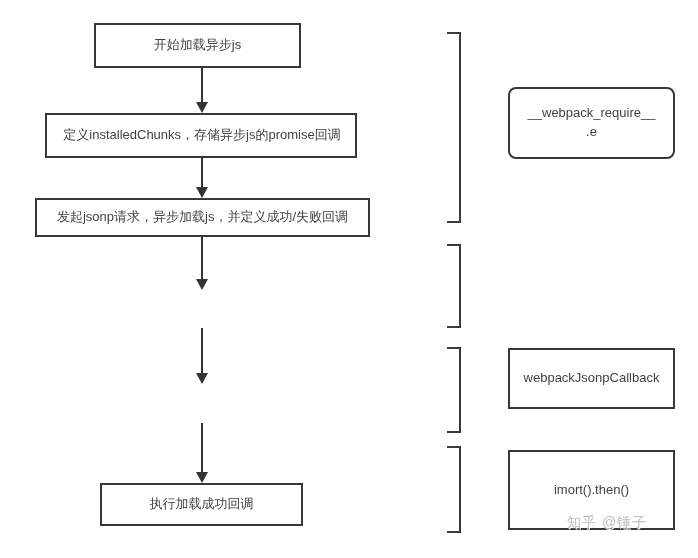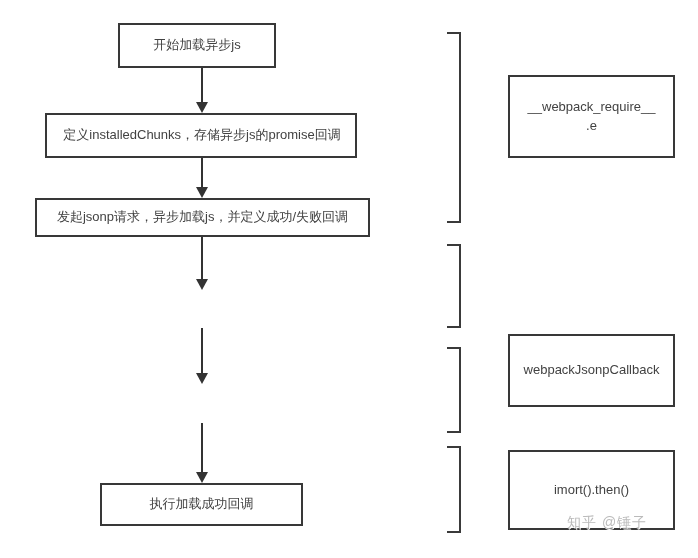--- a/index.html
+++ b/index.html
@@ -60,21 +60,21 @@
     letter-spacing: 1px;
     white-space: nowrap;
     text-shadow: 1px 1px 0 #ffffff;
   }
 </style>
 </head>
 <body>
 
 <div id="canvas">
 
-  <div class="box" style="left:118px; top:23px; width:158px; height:45px;">开始加载异步js</div>
+  <div class="box" style="left:94px; top:23px; width:207px; height:45px;">开始加载异步js</div>
 
   <div class="box" style="left:45px; top:113px; width:312px; height:45px;padding-left:8px;">定义installedChunks，存储异步js的promise回调</div>
 
   <div class="box" style="left:35px; top:198px; width:335px; height:39px;">发起jsonp请求，异步加载js，并定义成功/失败回调</div>
 
 
 
   <div class="box" style="left:100px; top:483px; width:203px; height:43px;">执行加载成功回调</div>
 
   <div class="arrow" style="left:195px; top:68px; height:45px;">
@@ -96,23 +96,23 @@
   <div class="arrow" style="left:195px; top:423px; height:60px;">
     <div class="arrow-line"></div>
     <div class="arrow-head"></div>
   </div>
 
   <div class="bracket" style="left:447px; top:32px; height:191px;"></div>
   <div class="bracket" style="left:447px; top:244px; height:84px;"></div>
   <div class="bracket" style="left:447px; top:347px; height:86px;"></div>
   <div class="bracket" style="left:447px; top:446px; height:87px;"></div>
 
-  <div class="box" style="left:508px; top:75px; width:167px; height:83px;">__webpack_require__
+  <div class="box" style="left:508px; top:87px; width:167px; height:72px;border-radius:8px;">__webpack_require__
 .e</div>
 
 
-  <div class="box" style="left:508px; top:334px; width:167px; height:73px;">webpackJsonpCallback</div>
+  <div class="box" style="left:508px; top:348px; width:167px; height:61px;">webpackJsonpCallback</div>
 
   <div class="box" style="left:508px; top:450px; width:167px; height:80px;">imort().then()</div>
 
   <div class="watermark" style="left:567px; top:514px;">知乎 @锤子</div>
 
 </div>
 
 </body></html>

